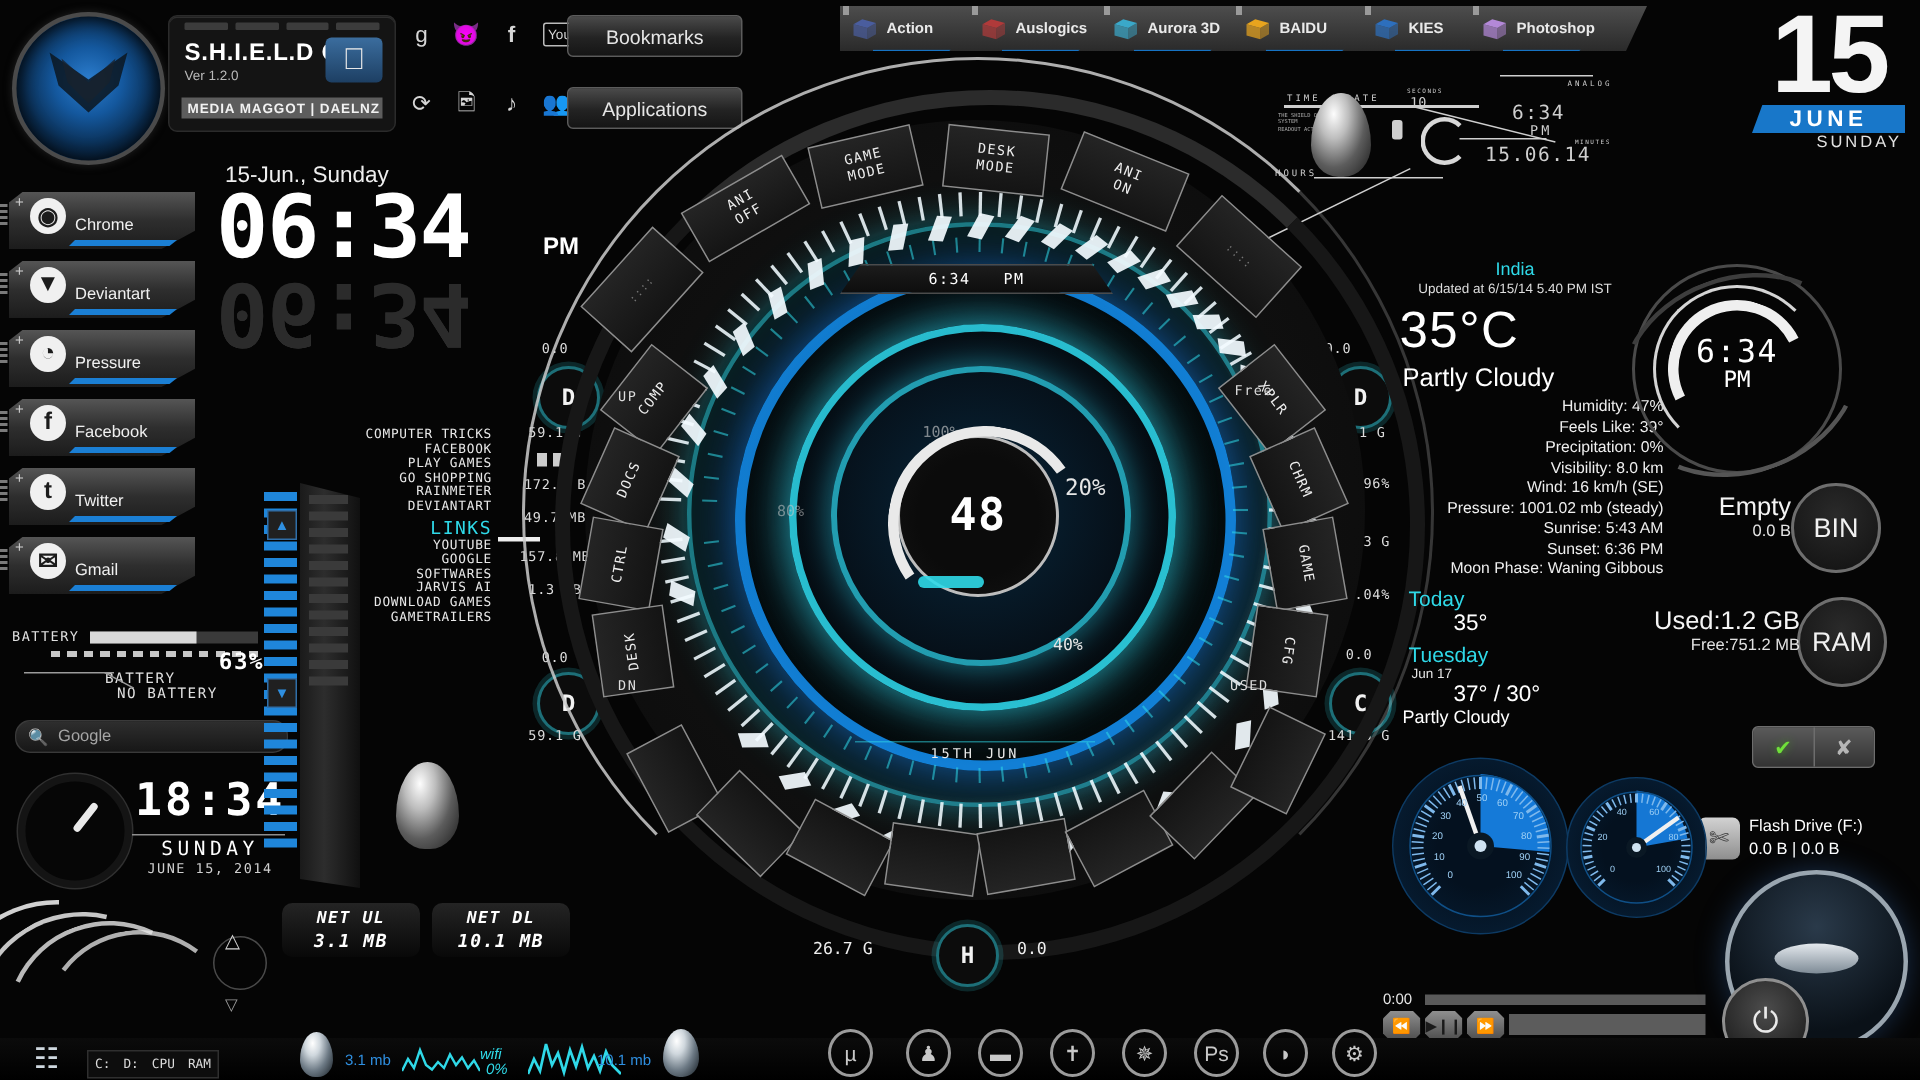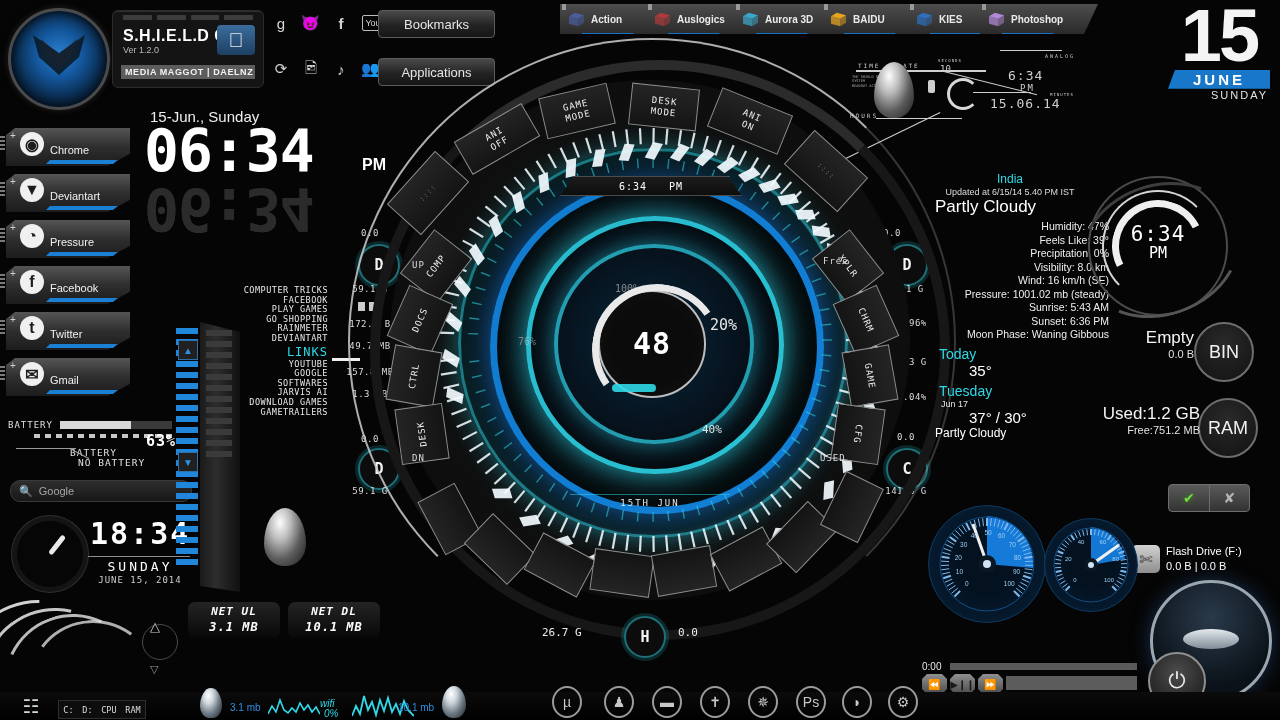--- a/index.html
+++ b/index.html
@@ -811,21 +811,21 @@
         <div class="segbtn" style="left: 140px; top: 500px; width: 58px; height: 40px; transform: rotate(-136deg);"></div>
         <div class="segbtn" style="left: 200px; top: 516px; width: 58px; height: 40px; transform: rotate(-152deg);"></div>
         <div class="segbtn" style="left: 262px; top: 524px; width: 58px; height: 40px; transform: rotate(-172deg);"></div>
         <div class="segbtn" style="left: 324px; top: 522px; width: 58px; height: 40px; transform: rotate(170deg);"></div>
         <div class="segbtn" style="left: 386px; top: 510px; width: 58px; height: 40px; transform: rotate(152deg);"></div>
         <div class="segbtn" style="left: 442px; top: 488px; width: 58px; height: 40px; transform: rotate(134deg);"></div>
         <div class="segbtn" style="left: 492px; top: 458px; width: 58px; height: 40px; transform: rotate(116deg);"></div>
       </div>
 
     <div class="abs" style="left:285px;top:255px;font-size:10px;color:rgba(210,210,210,.6);font-family:'DejaVu Sans Mono',monospace;">100%</div>
-    <div class="abs" style="left:188px;top:308px;font-size:10px;color:rgba(200,200,200,.55);font-family:'DejaVu Sans Mono',monospace;">76%</div>
+    <div class="abs" style="left:188px;top:308px;font-size:10px;color:rgba(200,200,200,.55);font-family:'DejaVu Sans Mono',monospace;">80%</div>
     <div class="abs" style="left:380px;top:288px;font-size:15px;color:#e6e6e6;font-family:'DejaVu Sans Mono',monospace;">20%</div>
     <div class="abs" style="left:372px;top:395px;font-size:11px;color:#e6e6e6;font-family:'DejaVu Sans Mono',monospace;">40%</div>
 
     <div class="abs" style="left:230px;top:148px;width:180px;height:18px;
          background:linear-gradient(180deg,#1c1c1c,#0d0d0d);border:1px solid #4b4b4b;
          clip-path:polygon(14px 0,calc(100% - 14px) 0,100% 100%,0 100%);display:flex;align-items:center;justify-content:center;gap:22px;">
       <span style="font-size:10px;font-family:'DejaVu Sans Mono',monospace;letter-spacing:1px;">6:34</span>
       <span style="font-size:10px;font-family:'DejaVu Sans Mono',monospace;letter-spacing:1px;">PM</span>
     </div>
     <div class="abs" style="left:240px;top:466px;width:160px;height:16px;
@@ -843,20 +843,21 @@
     </div>
 
     <div class="abs" style="left:212px;top:598px;font-size:11px;font-family:'DejaVu Sans Mono',monospace;color:#eee;">26.7 G</div>
     <div class="dialbtn" style="left:294px;top:588px;">H</div>
     <div class="abs" style="left:348px;top:598px;font-size:11px;font-family:'DejaVu Sans Mono',monospace;color:#eee;">0.0</div>
   </div>
 
   <div class="abs" id="weather">
     <div class="loc">India</div>
     <div class="upd">Updated at 6/15/14 5.40 PM IST</div>
+    <div class="temp">35°C</div>
     <div class="cond">Partly Cloudy</div>
     <div class="det" id="weather-details">
         <div>Humidity: 47%</div>
         <div>Feels Like: 39°</div>
         <div>Precipitation: 0%</div>
         <div>Visibility: 8.0 km</div>
         <div>Wind: 16 km/h (SE)</div>
         <div>Pressure: 1001.02 mb (steady)</div>
         <div>Sunrise: 5:43 AM</div>
         <div>Sunset: 6:36 PM</div>

